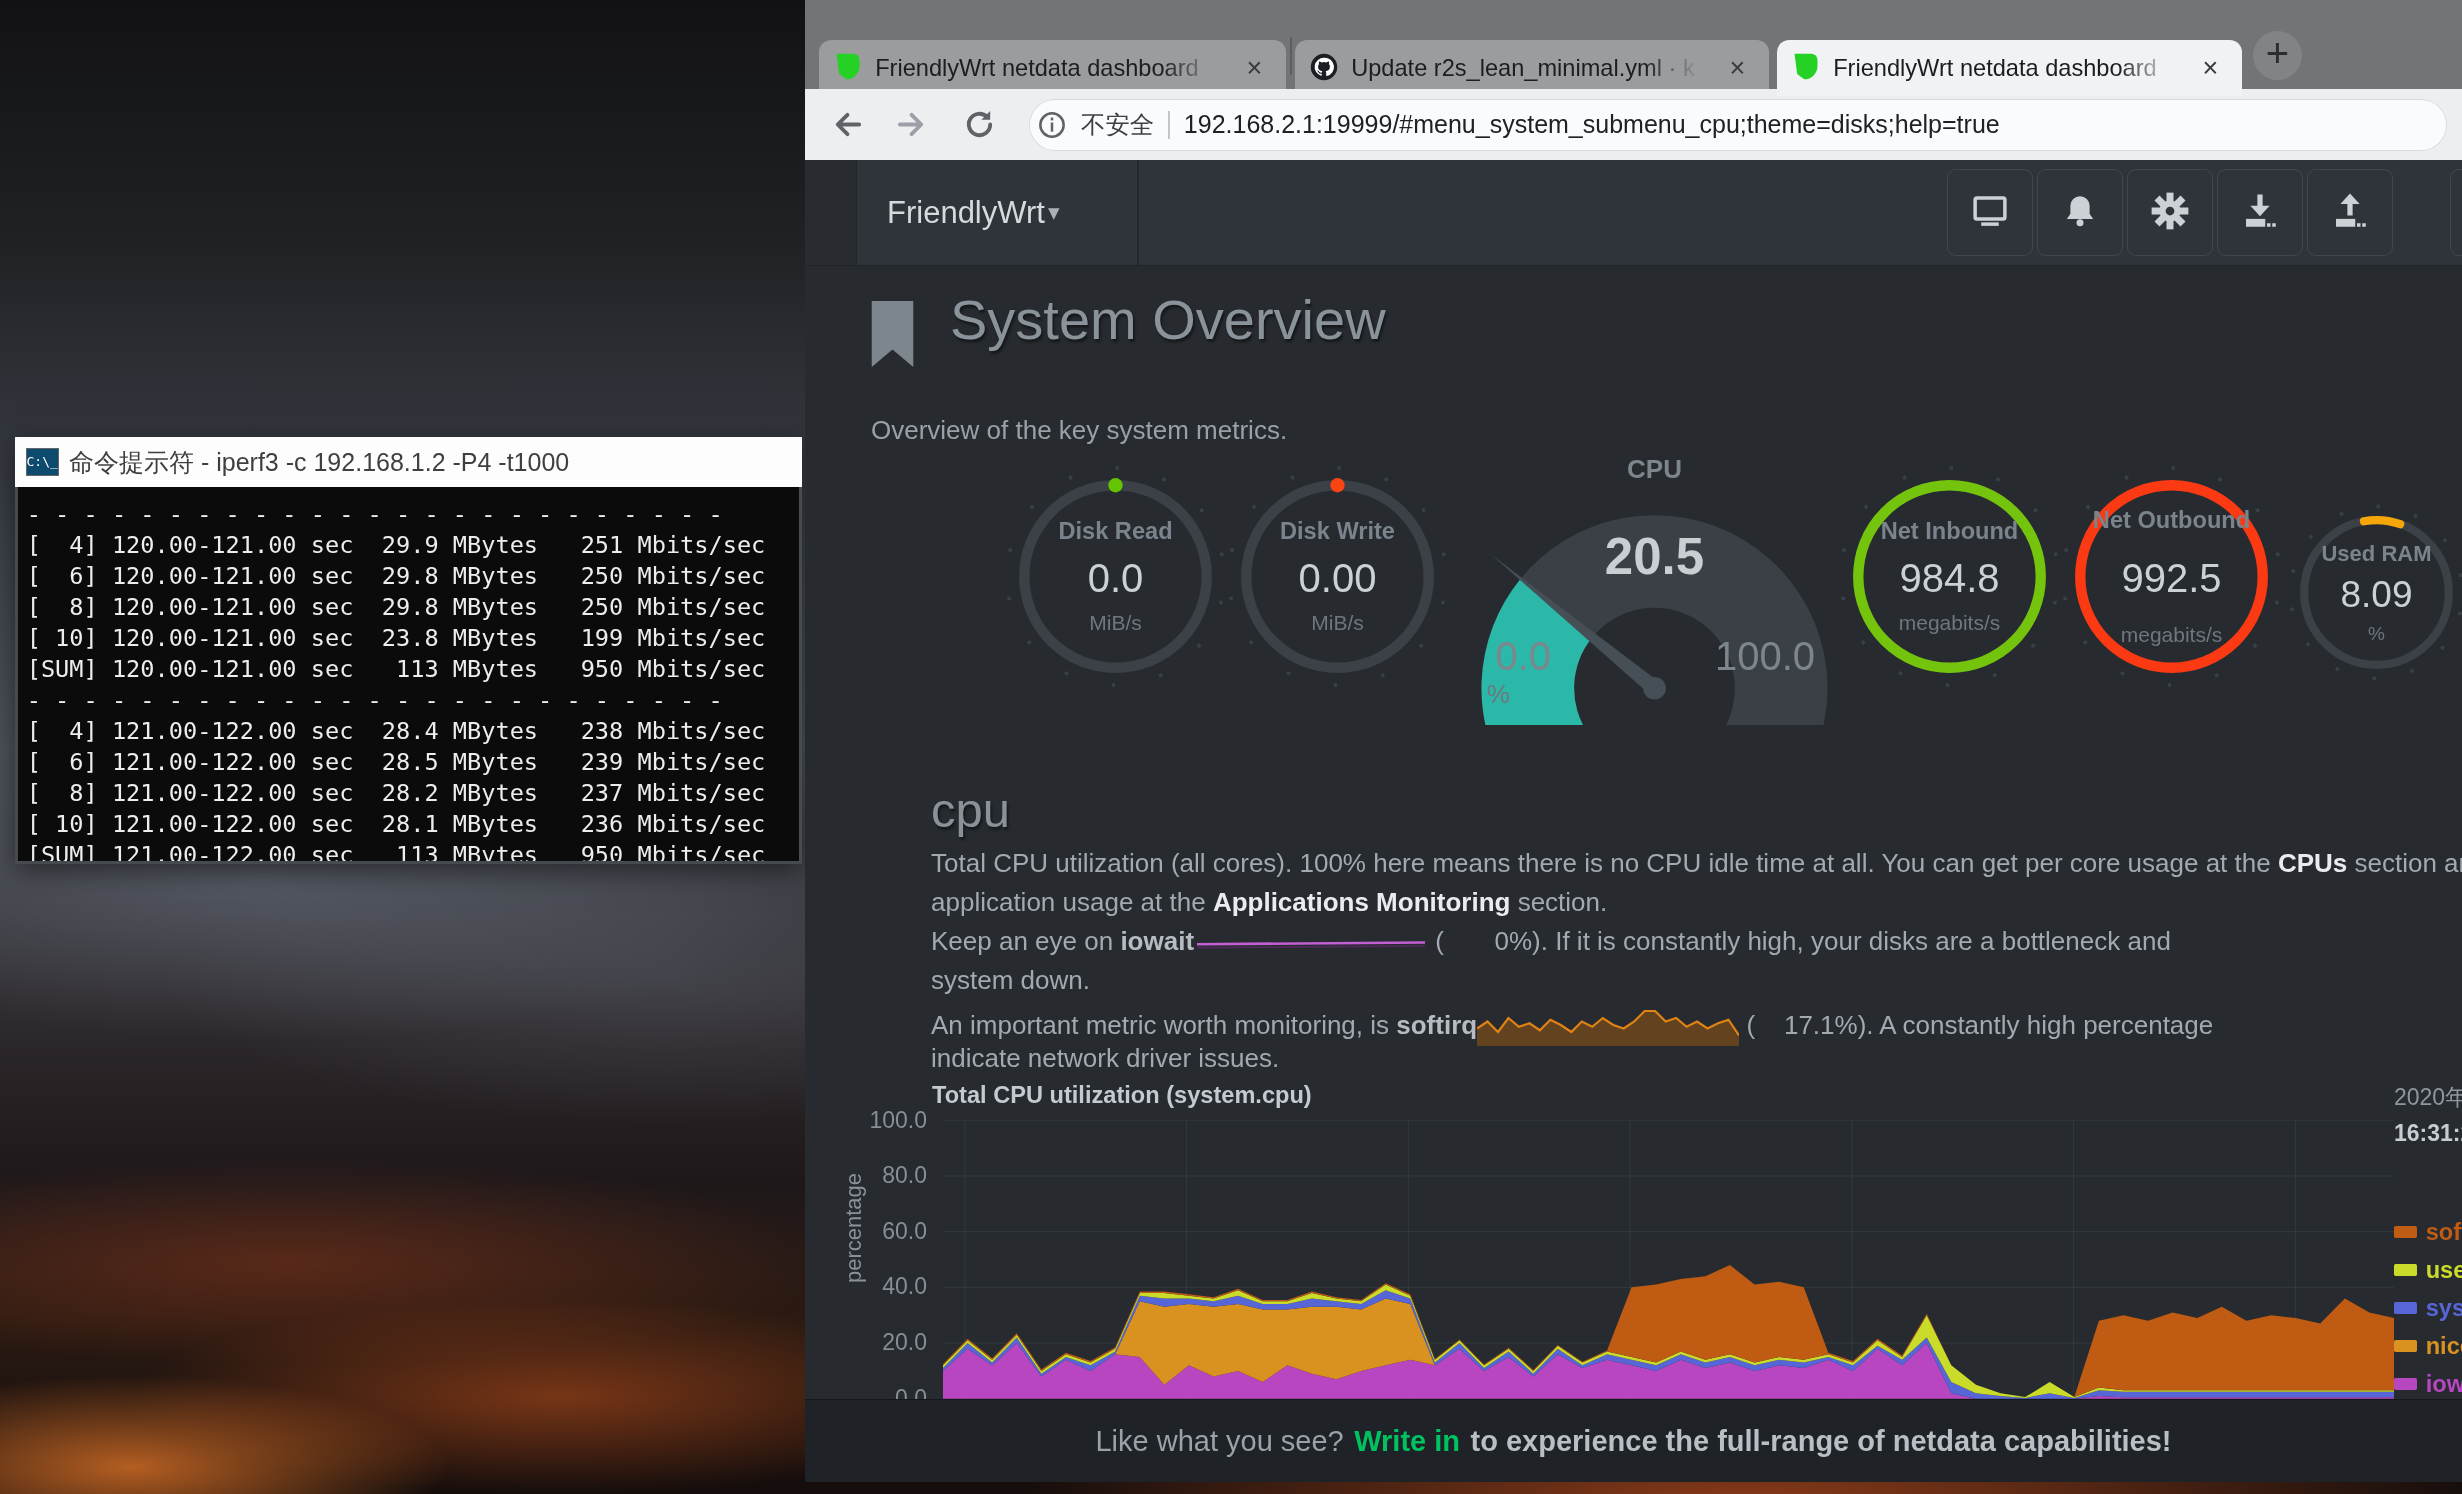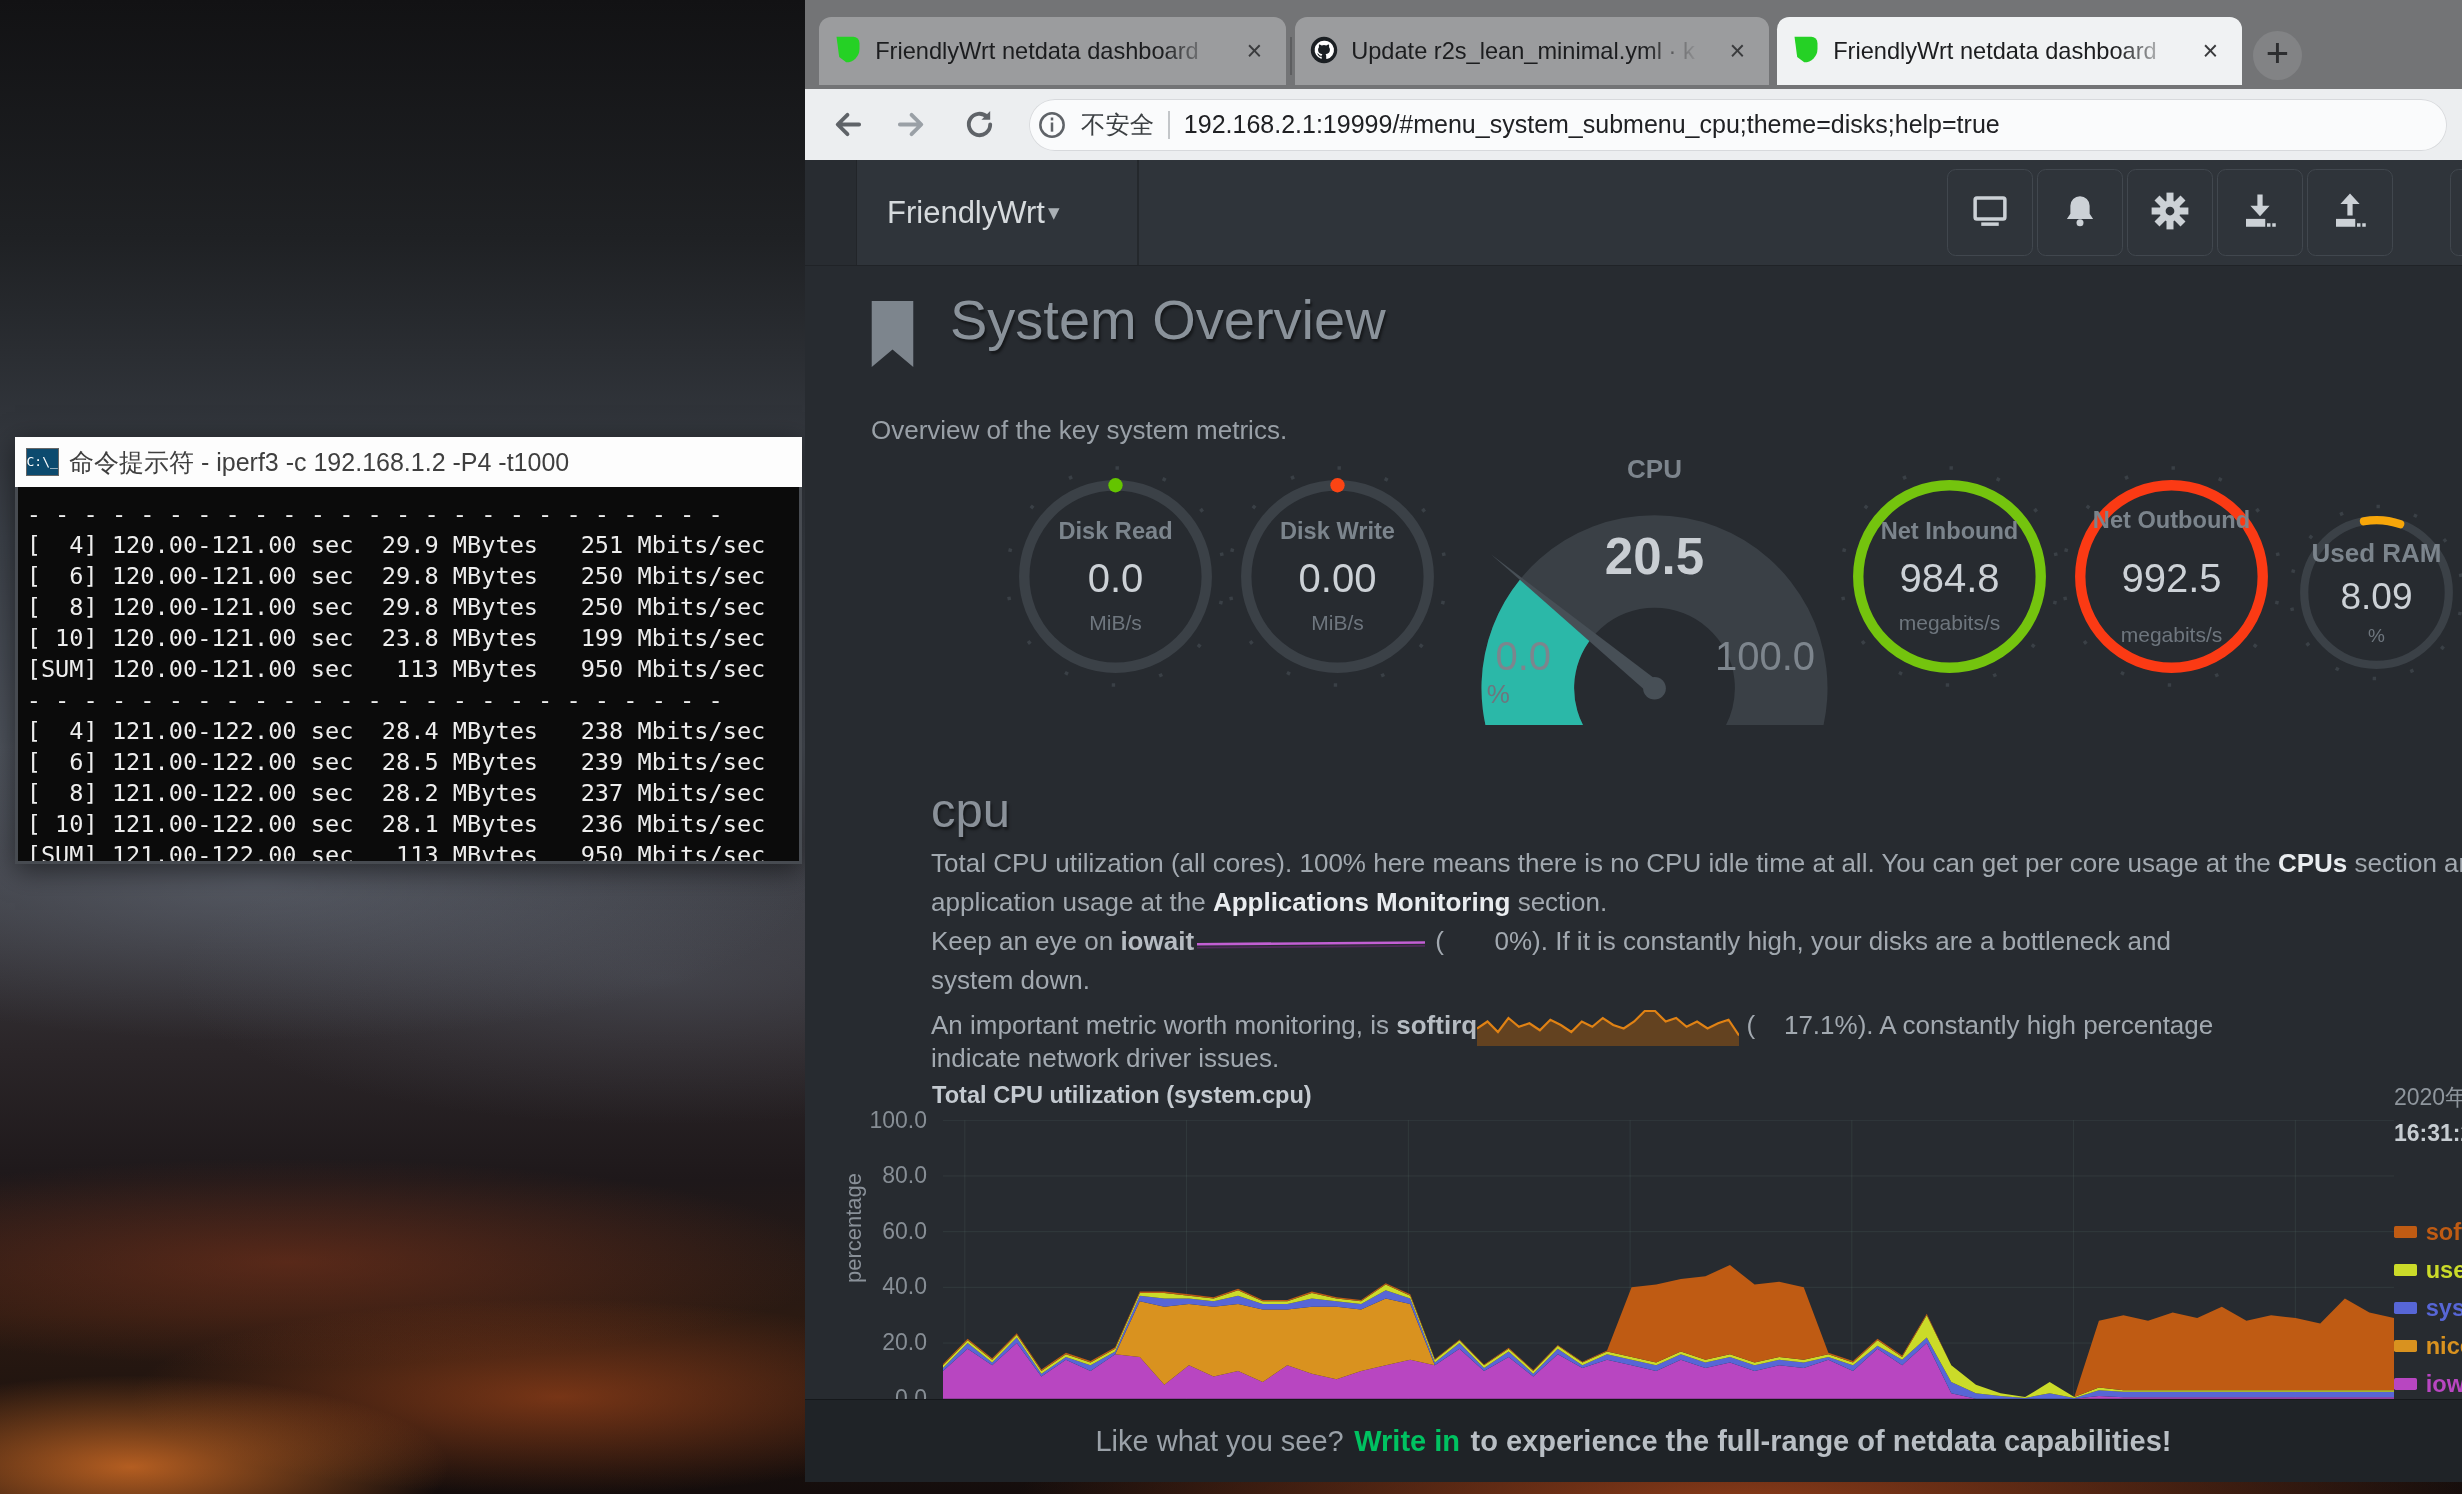--- a/index.html
+++ b/index.html
@@ -17,21 +17,21 @@
   }
   .abs{position:absolute;}
   
   #terminal{left:15px;top:437px;width:787px;height:427px;box-shadow:0 7px 26px rgba(0,0,0,.5);}
   .term-title{height:50px;background:#fdfdfd;display:flex;align-items:center;padding-left:10.5px;gap:10.5px;font-size:25px;color:#3f3f3f;white-space:nowrap;overflow:hidden;}
   .term-ico{width:31px;height:26px;background:#0c4a6e;color:#fff;font-family:"DejaVu Sans Mono",monospace;font-size:13px;line-height:26px;text-align:center;flex:0 0 auto;border:0.9px solid #666;}
   .term-body{position:absolute;left:0;right:0;top:50px;bottom:0;background:#0b0b0b;border-left:3.5px solid #474b51;border-right:3.5px solid #474b51;border-bottom:3.5px solid #474b51;box-sizing:border-box;padding:12.2px 0 0 8.7px;font-family:"DejaVu Sans Mono",monospace;font-size:23.6px;line-height:31px;color:#ededed;white-space:pre;overflow:hidden;}
   
   #browser{left:805px;top:0;width:1657px;height:1482px;background:#77787a;overflow:hidden;}
   .tabstrip{position:absolute;left:0;top:0;right:0;height:89px;background:#737476;}
-  .tab{position:absolute;top:17px;height:68px;border-radius:12.2px 12.2px 0 0;background:#9b9c9e;display:flex;align-items:center;padding:0 14px;gap:12.2px;box-sizing:border-box;}
+  .tab{position:absolute;top:40px;height:56px;border-radius:12.2px 12.2px 0 0;background:#9b9c9e;display:flex;align-items:center;padding:0 14px;gap:12.2px;box-sizing:border-box;}
   .tab.active{background:#f0f2f3;z-index:2;}
   .tab-title{font-size:23.6px;color:#1c1d1f;white-space:nowrap;overflow:hidden;flex:1;
     -webkit-mask-image:linear-gradient(90deg,#000 82%,transparent 98%);mask-image:linear-gradient(90deg,#000 82%,transparent 98%);}
   .tab-close{width:35px;height:35px;border-radius:50%;font-size:27px;color:#3a3b3d;display:flex;align-items:center;justify-content:center;flex:0 0 auto;}
   .tab-sep{position:absolute;top:37px;width:1.7px;height:38px;background:#5d5e60;}
   .newtab{position:absolute;left:1448px;top:31px;width:49px;height:49px;border-radius:50%;background:#828385;color:#2c2d2f;font-size:40px;line-height:45px;text-align:center;}
   .toolbar{position:absolute;left:0;top:89px;right:0;height:71px;background:#eceef0;}
   .navbtn{position:absolute;top:10.5px;width:49px;height:49px;display:flex;align-items:center;justify-content:center;}
   .omnibox{position:absolute;left:224px;top:9.6px;width:1418px;height:52px;background:#fafbfc;border-radius:26px;display:flex;align-items:center;box-shadow:inset 0 0 0 0.9px #d7d9dc;}
   .omni-sec{font-size:24.4px;color:#3c4043;margin-left:7px;white-space:nowrap;}
@@ -46,21 +46,21 @@
   .ndnav-vline{position:absolute;top:0;width:1.7px;height:105px;background:#24282c;}
   .ndbtn{position:absolute;top:8.7px;width:86px;height:87px;border:0.9px solid #41474e;border-radius:8.7px;display:flex;align-items:center;justify-content:center;box-sizing:border-box;}
   .nd-h1{position:absolute;left:145px;top:127px;font-size:56px;color:#8a929a;text-shadow:1.7px 2.6px 2.6px rgba(0,0,0,.45);white-space:nowrap;}
   .nd-bookmark{position:absolute;left:65px;top:141px;}
   .nd-sub{position:absolute;left:66px;top:255px;font-size:26px;color:#99a0a7;white-space:nowrap;}
   
   .gauge{position:absolute;}
   .glabel{font-size:23.6px;font-weight:700;color:#7b848c;}
   .gvalue{font-size:40px;color:#ccd1d6;}
   .gunit{font-size:21px;color:#6e767e;}
-  .gauge.small .glabel{font-size:26px;}
+  .gauge.small .glabel{font-size:22px;}
   .gauge.small .gvalue{font-size:37px;}
   .gauge.small .gunit{font-size:19px;}
   .cpu-lbl{position:absolute;left:0;right:0;top:0;text-align:center;font-size:26px;font-weight:700;color:#7d858d;}
   .cpu-val{position:absolute;left:0;right:0;top:73px;text-align:center;font-size:51px;font-weight:700;color:#c9ced3;}
   .cpu-min{position:absolute;left:24.4px;top:180px;font-size:40px;color:#7d858d;}
   .cpu-max{position:absolute;right:23px;top:180px;font-size:40px;color:#7d858d;}
   .cpu-pct{position:absolute;left:15.7px;top:225px;font-size:26px;color:#6e767e;}
   
   .sec-h{position:absolute;left:126px;top:622px;font-size:49px;color:#8a9199;text-shadow:1.7px 2.6px 2.6px rgba(0,0,0,.45);}
   .paras{position:absolute;left:126px;top:688px;width:1659px;}

